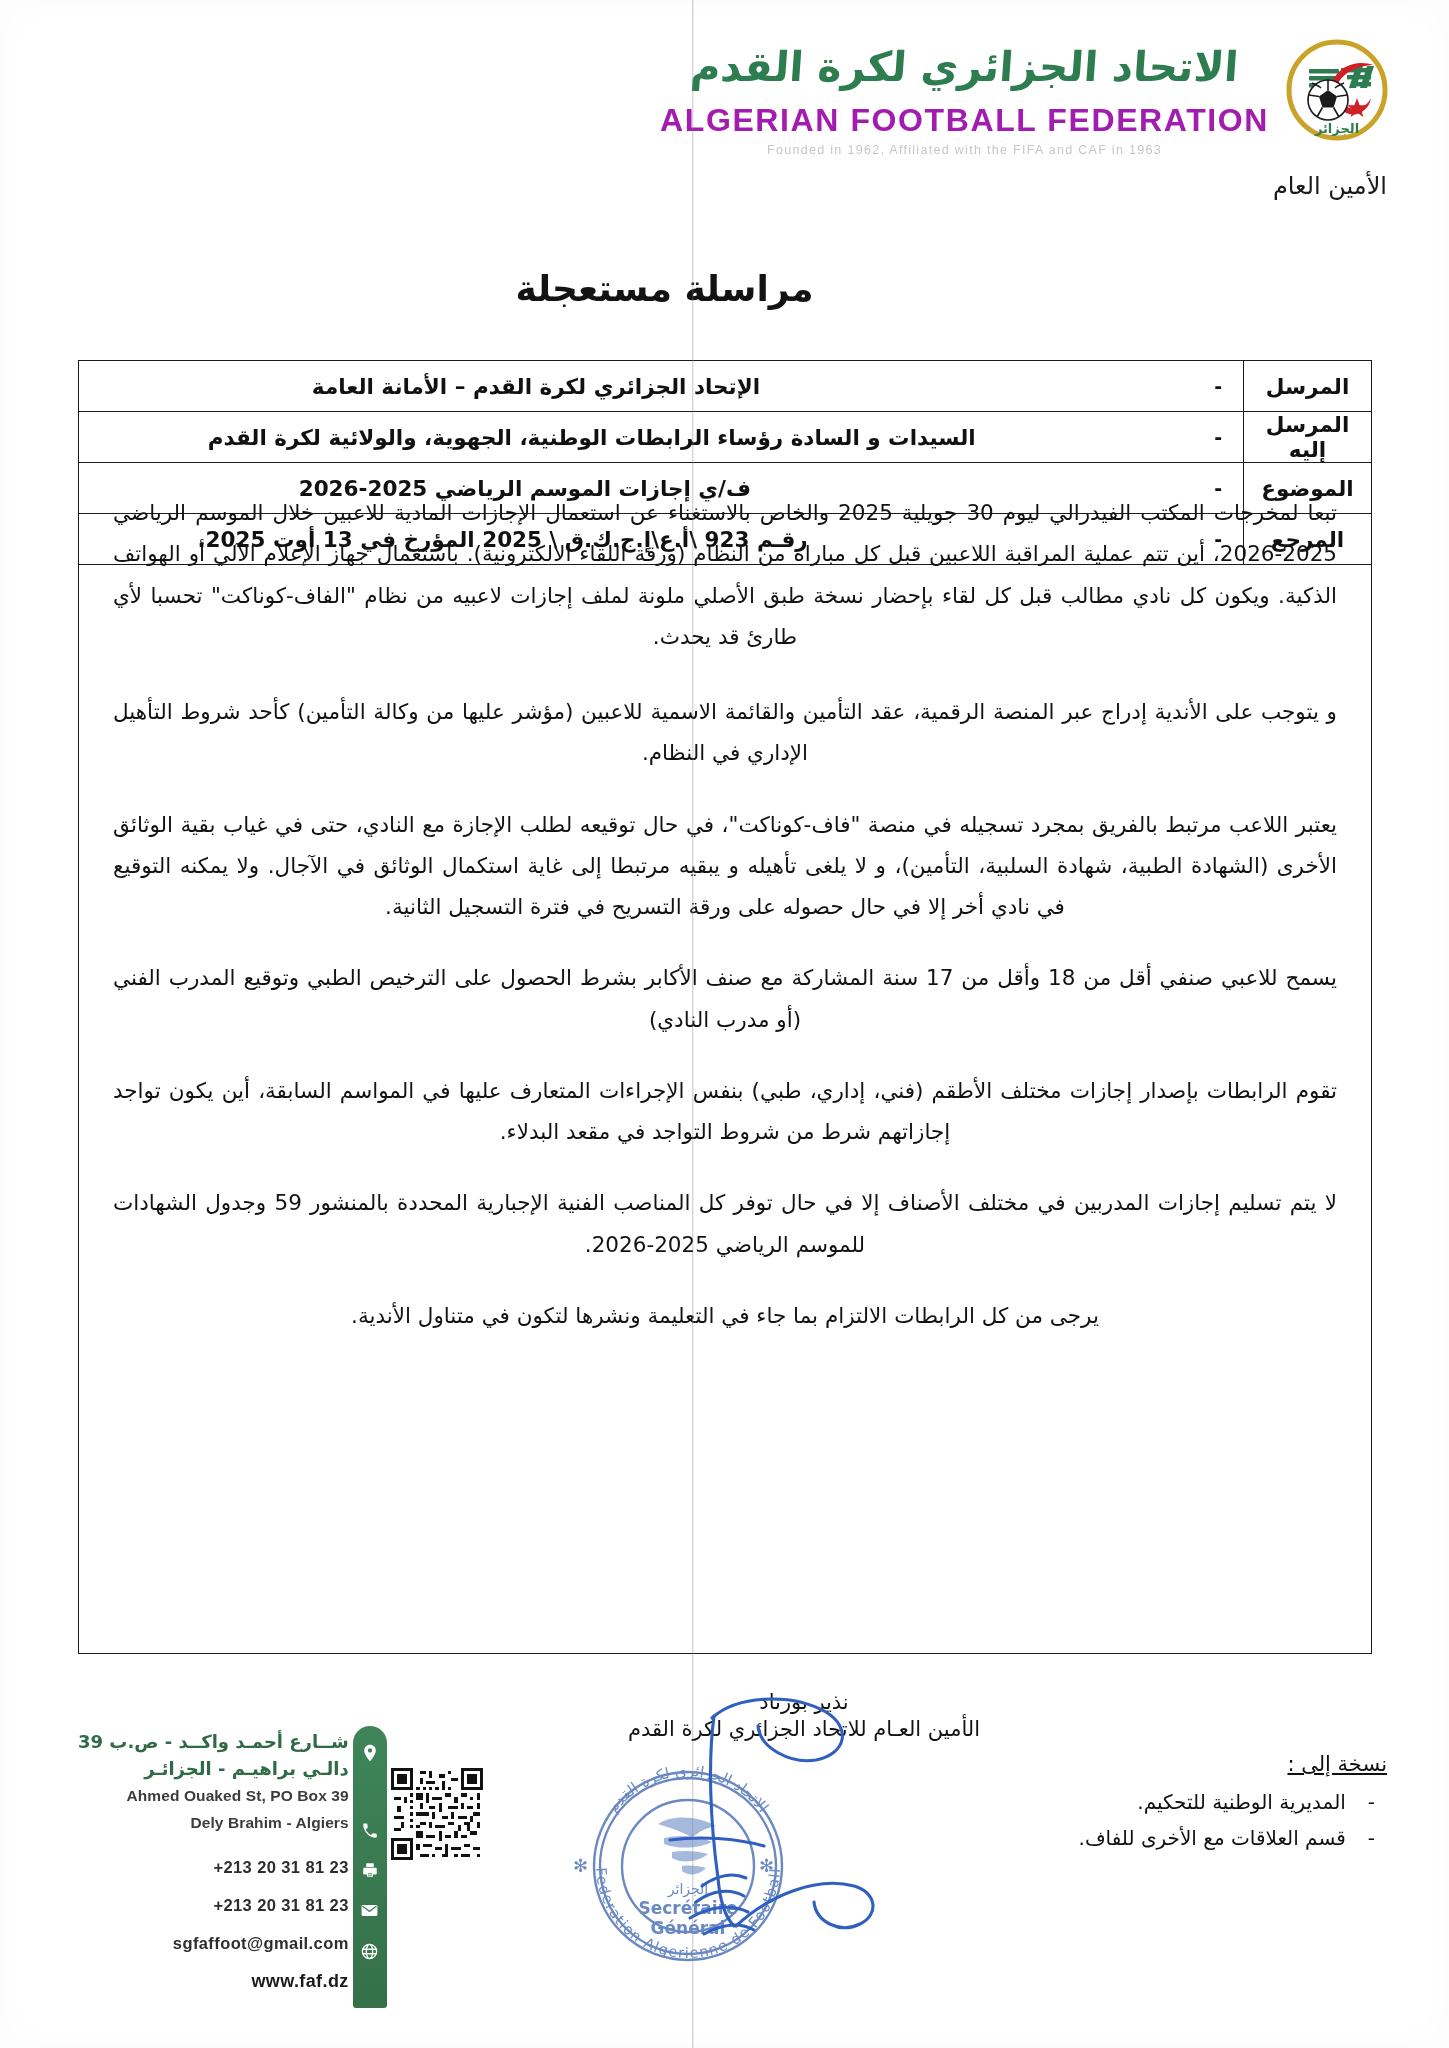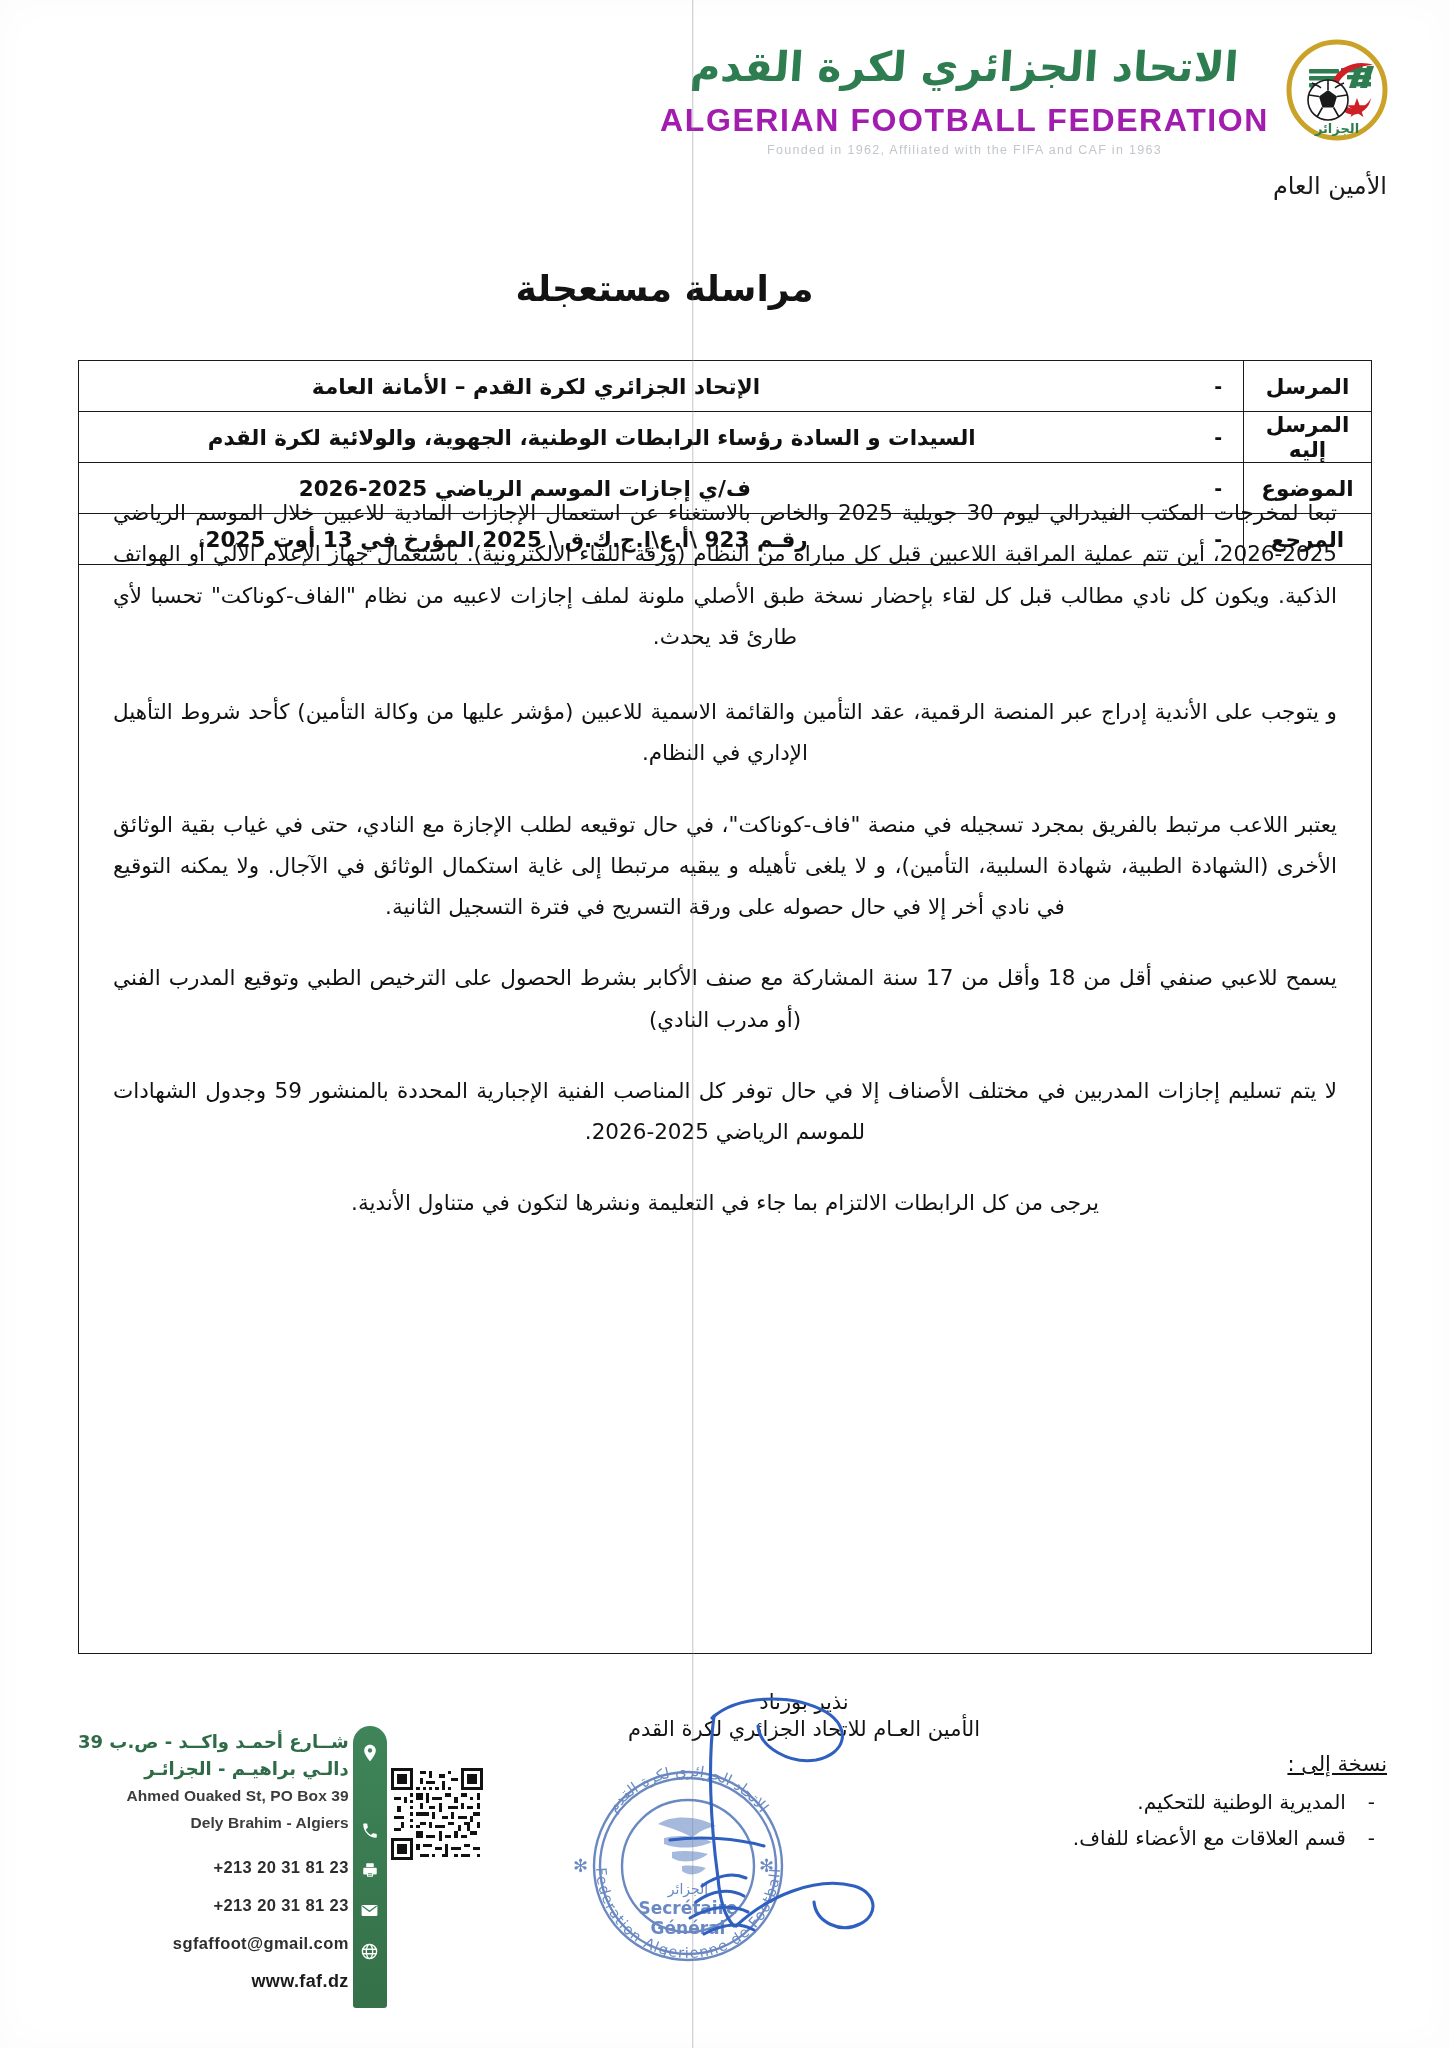--- a/index.html
+++ b/index.html
@@ -421,20 +421,21 @@
       </td>
     </tr>
   </tbody>
 </table>
 
 <div class="body-box">
   <p class="para p1">تبعا لمخرجات المكتب الفيدرالي ليوم 30 جويلية 2025 والخاص بالاستغناء عن استعمال الإجازات المادية للاعبين خلال الموسم الرياضي 2025-2026، أين تتم عملية المراقبة اللاعبين قبل كل مباراة من النظام (ورقة اللقاء الالكترونية). باستعمال جهاز الإعلام الآلي أو الهواتف الذكية. ويكون كل نادي مطالب قبل كل لقاء بإحضار نسخة طبق الأصلي ملونة لملف إجازات لاعبيه من نظام "الفاف-كوناكت" تحسبا لأي طارئ قد يحدث.</p>
   <p class="para">و يتوجب على الأندية إدراج عبر المنصة الرقمية، عقد التأمين والقائمة الاسمية للاعبين (مؤشر عليها من وكالة التأمين) كأحد شروط التأهيل الإداري في النظام.</p>
   <p class="para">يعتبر اللاعب مرتبط بالفريق بمجرد تسجيله في منصة "فاف-كوناكت"، في حال توقيعه لطلب الإجازة مع النادي، حتى في غياب بقية الوثائق الأخرى (الشهادة الطبية، شهادة السلبية، التأمين)، و لا يلغى تأهيله و يبقيه مرتبطا إلى غاية استكمال الوثائق في الآجال. ولا يمكنه التوقيع في نادي أخر إلا في حال حصوله على ورقة التسريح في فترة التسجيل الثانية.</p>
   <p class="para">يسمح للاعبي صنفي أقل من 18 وأقل من 17 سنة المشاركة مع صنف الأكابر بشرط الحصول على الترخيص الطبي وتوقيع المدرب الفني (أو مدرب النادي)</p>
+  <p class="para">تقوم الرابطات بإصدار إجازات مختلف الأطقم (فني، إداري، طبي) بنفس الإجراءات المتعارف عليها في المواسم السابقة، أين يكون تواجد إجازاتهم شرط من شروط التواجد في مقعد البدلاء.</p>
   <p class="para">لا يتم تسليم إجازات المدربين في مختلف الأصناف إلا في حال توفر كل المناصب الفنية الإجبارية المحددة بالمنشور 59 وجدول الشهادات للموسم الرياضي 2025-2026.</p>
   <p class="para">يرجى من كل الرابطات الالتزام بما جاء في التعليمة ونشرها لتكون في متناول الأندية.</p>
 </div>
 
 <div class="stamp">
   <svg viewBox="0 0 256 250" width="256" height="250" aria-hidden="true">
     <defs>
       <path id="arcOuterTop" d="M 38 128 A 90 90 0 0 1 218 128"></path>
       <path id="arcOuterBot" d="M 36 128 A 92 92 0 0 0 220 128"></path>
     </defs>
@@ -488,21 +489,21 @@
   </div>
 
   <div class="copy-to">
     <div class="copy-title">نسخة إلى :</div>
     <div class="copy-item">
       <span class="cdash">-</span>
       <span class="ctext">المديرية الوطنية للتحكيم.</span>
     </div>
     <div class="copy-item">
       <span class="cdash">-</span>
-      <span class="ctext">قسم العلاقات مع الأعضاء للفاف.</span>
+      <span class="ctext">قسم العلاقات مع الأخرى للفاف.</span>
     </div>
   </div>
 
 </div>
 
 <div class="contact">
 
   <div class="c-lines">
     <div class="c-row small">
       <span class="c-ar">شــارع أحمـد واكــد - ص.ب 39</span>

